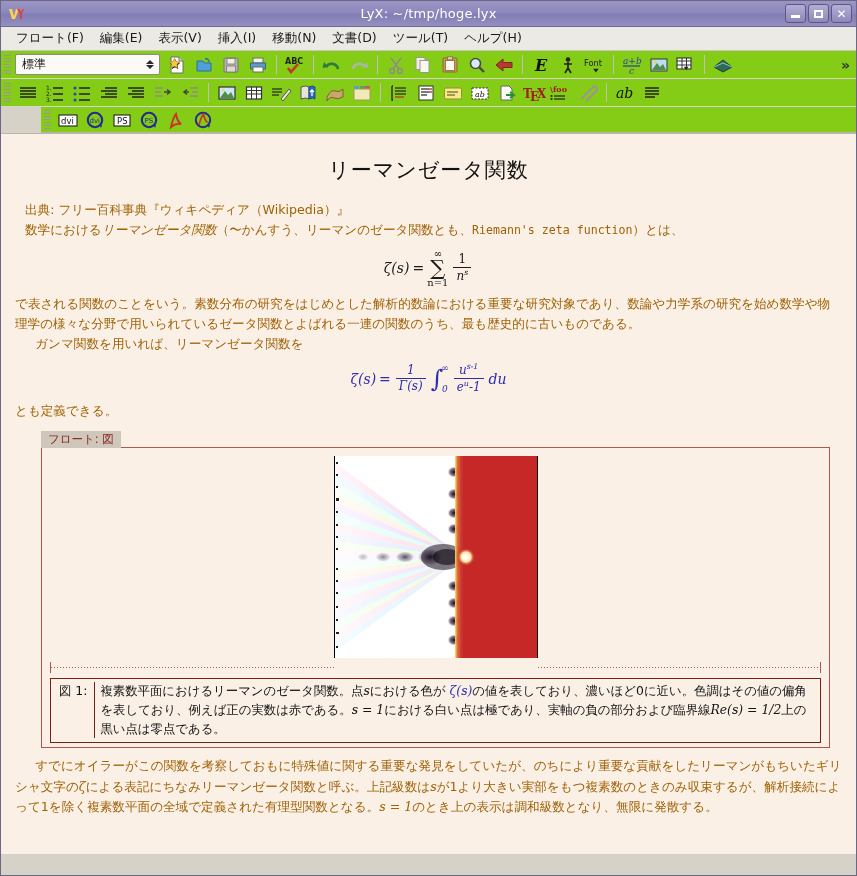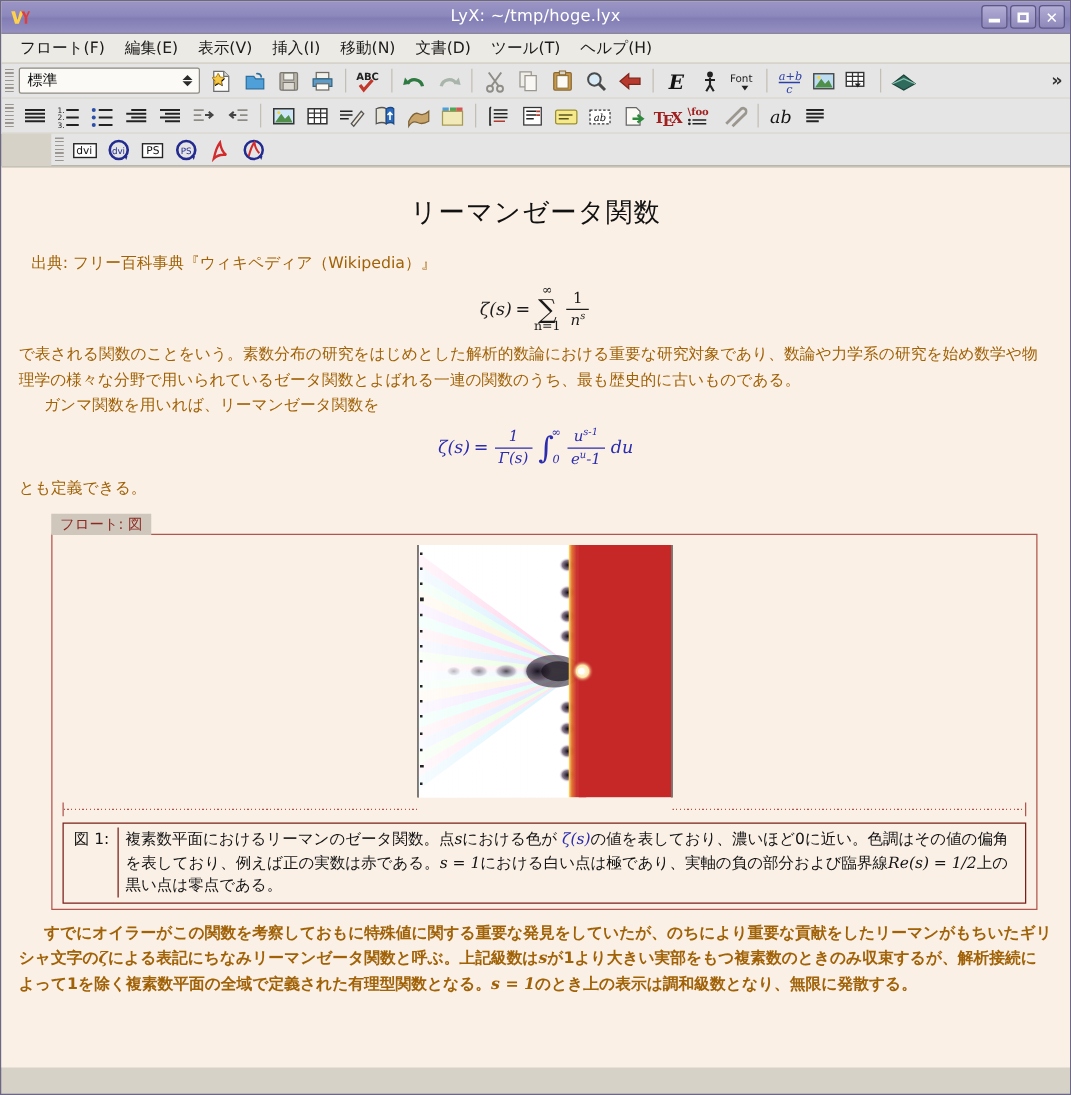--- a/index.html
+++ b/index.html
@@ -80,21 +80,21 @@
     font-size: 12.5px;
     color: #1a1a1a;
     padding: 2px 7px;
     cursor: pointer;
     white-space: nowrap;
   }
 
   
   .toolbar {
     height: 28px;
-    background: #e5e5e5;
+    background: #84cc16;
     border-bottom: 1px solid #d8d4c9;
     display: flex;
     align-items: center;
     padding-left: 2px;
     gap: 1px;
   }
   .toolbar.row3 { height: 26px; border-bottom: 1px solid #b9b5aa; margin-left: 40px; }
   .grip {
     width: 7px; height: 20px;
     margin: 0 3px 0 1px;
@@ -296,21 +296,21 @@
     flex: 0 0 auto;
   }
   .caption-body {
     border-left: 1px solid #7a1f18;
     padding-left: 5px;
     font-size: 12.4px;
     line-height: 1.5;
     color: #141414;
     flex: 1 1 auto;
   }
-  .bottom-para { padding-top: 8px; font-weight: bold; }
+  .bottom-para { padding-top: 8px; }
 </style>
 </head>
 <body>
 
 <div id="app">
 
   <div class="titlebar">
     <div class="tb-icon">
       <svg width="16" height="14" viewBox="0 0 16 14">
         <path d="M1 2 L4 2 L6 9 L8 2 L11 2 L7 12 L4 12 Z" fill="#ffd24d"></path>
@@ -758,20 +758,21 @@
       </svg>
     </div>
   </div>
 
   <div class="canvas">
 
     <div class="doc-title">リーマンゼータ関数</div>
 
     <div class="src-block">
       <p class="doc-p">出典: フリー百科事典『ウィキペディア（Wikipedia）』</p>
+      <p class="doc-p"><span>数学における</span><span class="ital">リーマンゼータ関数</span><span>（〜かんすう、リーマンのゼータ関数とも、</span><span class="mono">Riemann's zeta function</span><span>）とは、</span></p>
     </div>
 
     <div class="math-display">
       <span class="mrow">
         <span class="imath">ζ(s)</span>
         <span>=</span>
         <span class="msum">
           <span>∞</span>
           <span class="big">∑</span>
           <span>n=1</span>

